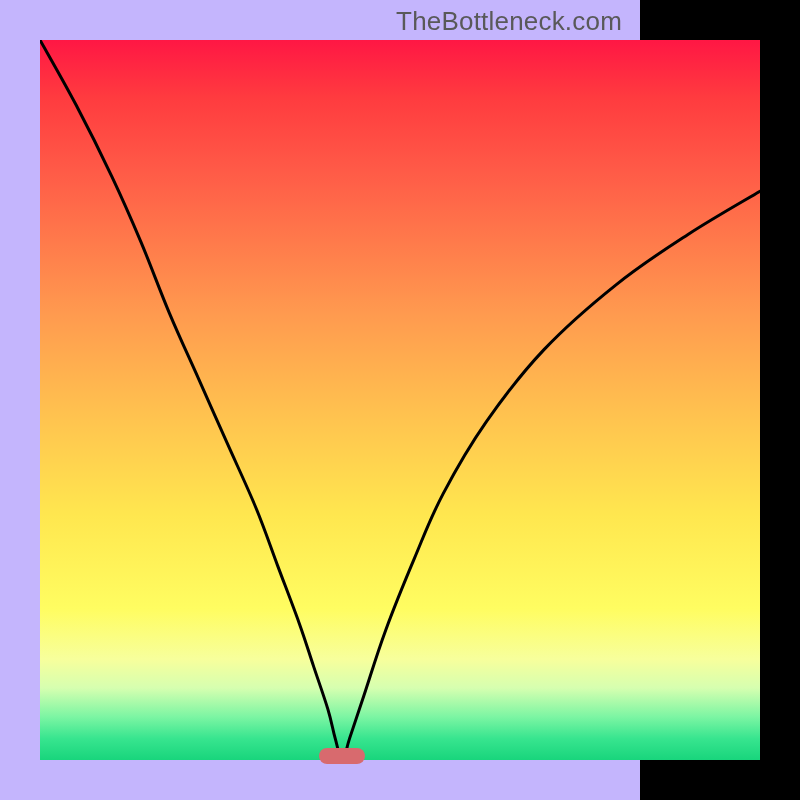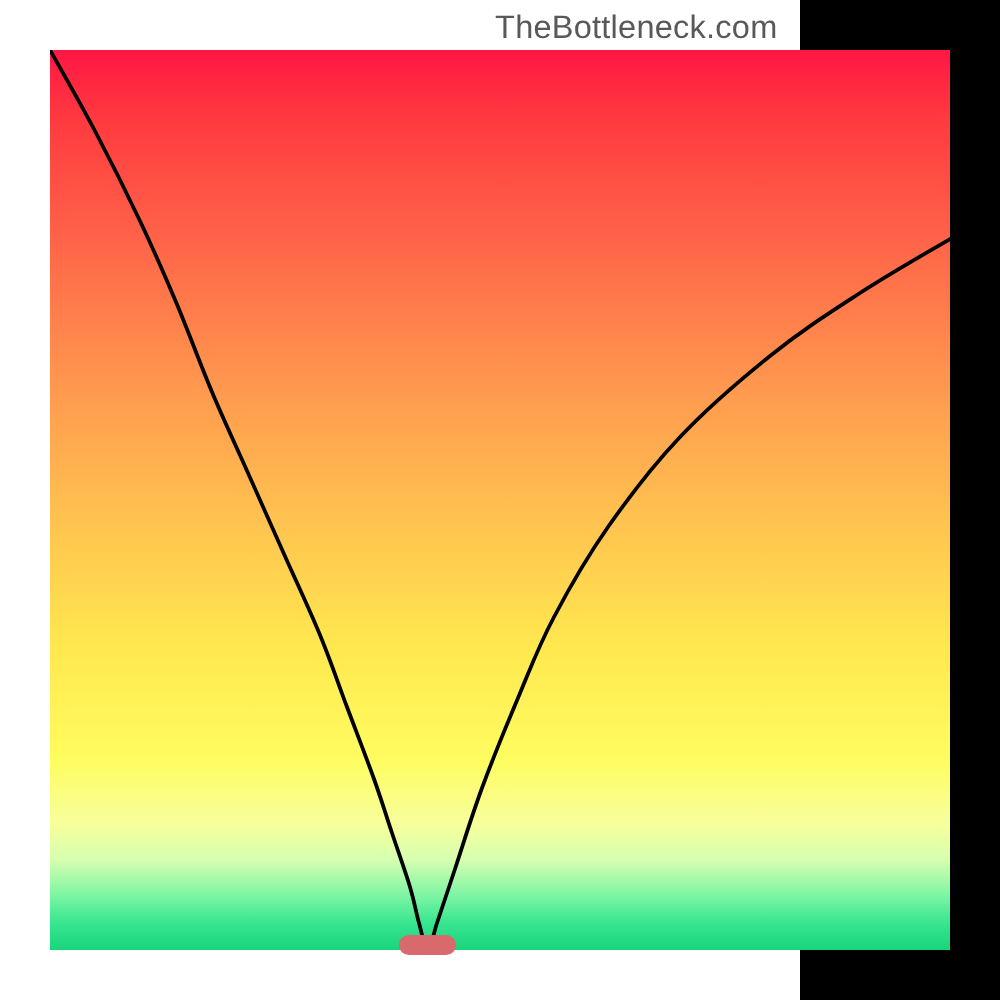--- a/index.html
+++ b/index.html
@@ -10,21 +10,21 @@
     background: #000;
     overflow: hidden;
     font-family: Arial, Helvetica, sans-serif;
   }
   .frame {
     position: absolute;
     top: 0;
     left: 0;
     width: 640px;
     height: 800px;
-    background: #ffffff;
+    background: #c4b5fd;
   }
   .plot-area {
     position: absolute;
     top: 40px;
     left: 40px;
     width: 720px;
     height: 720px;
     background: linear-gradient(to bottom,
       #ff1744 0%,
       #ff3b3f 8%,

